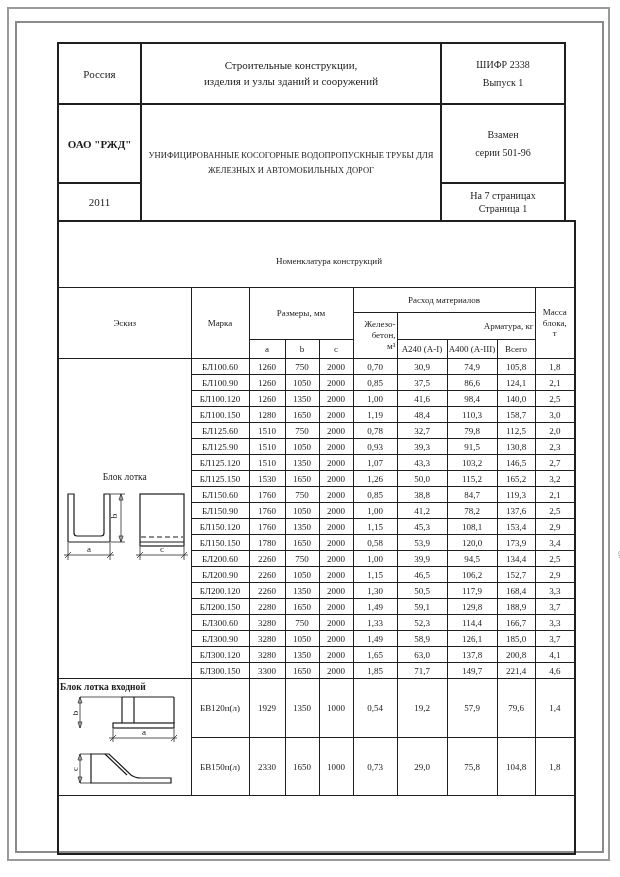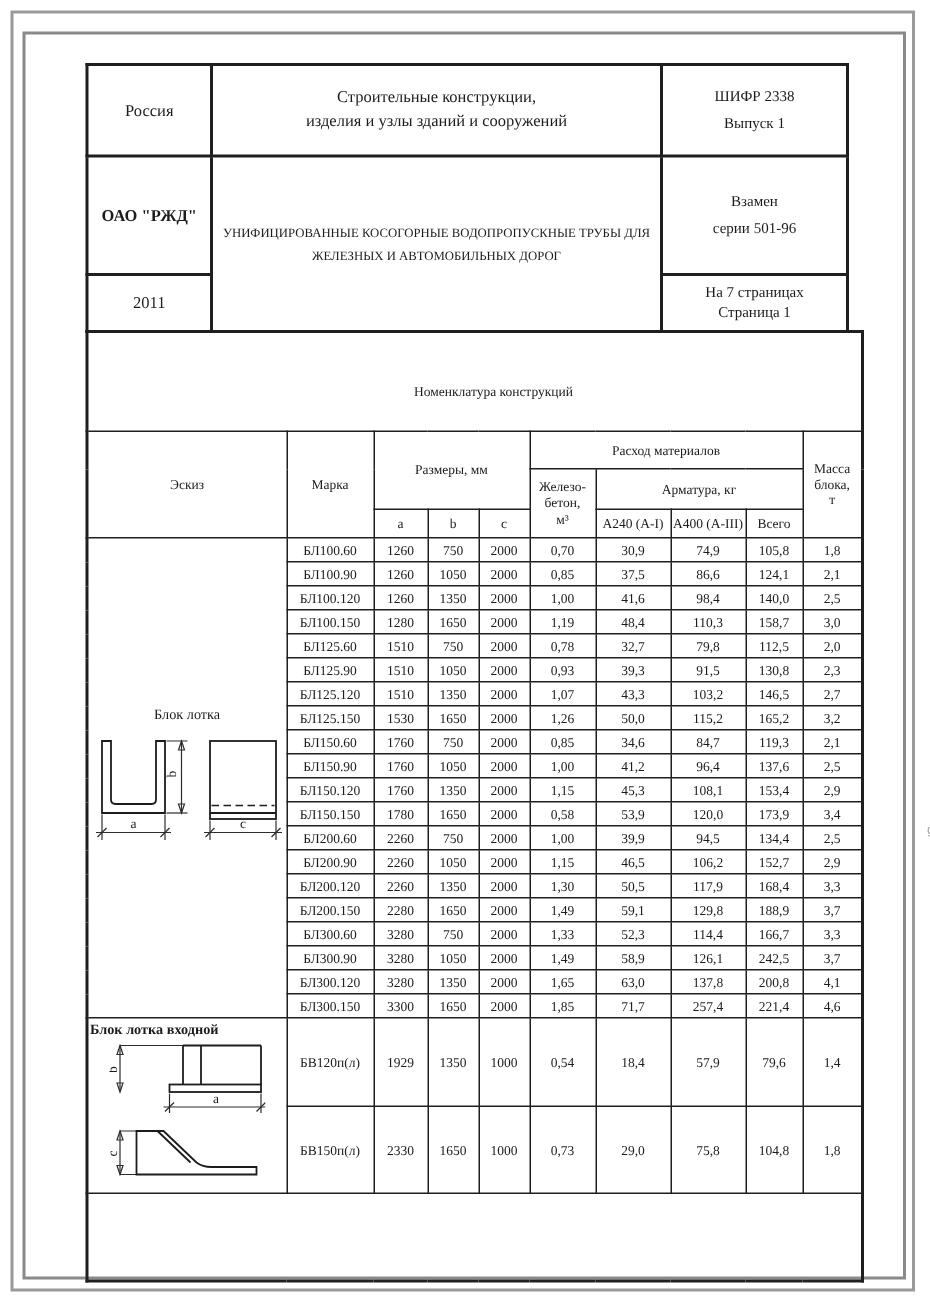--- a/index.html
+++ b/index.html
@@ -18,21 +18,21 @@
   .bold{font-weight:bold;}
   .two-line span{display:block;line-height:1.8;font-size:10px;}
   .two-line.tight span{line-height:1.35;}
   .series-title span{display:block;font-size:11px;font-weight:normal;line-height:1.45;}
   .doc-title{font-size:8.5px;line-height:1.7;padding:0 14px;}
   
   .main-table{margin-top:-2px;border:2px solid #1f1f1f;}
   .main-table td{border:1px solid #1f1f1f;text-align:center;vertical-align:middle;font-size:9px;}
   .title-cell{height:50px;font-size:10.5px;vertical-align:middle;padding-top:14px !important;padding-left:26px;}
   .hr1 td{height:22px;margin-top:13px;}
-  .hr2 td{height:24px;}
+  .hr2 td{height:24px;text-align:right;}
   .hr3 td{height:16px;}
   .hdr{font-size:9.5px;line-height:1.15;}
   .hdr .ln{display:block;line-height:1.2;}
   tbody tr{height:16px;}
   .c-mark,.c-num{font-size:9px;white-space:nowrap;}
   .eskiz-cell{vertical-align:top !important;margin-top:24px;}
   .eskiz-label{font-size:9.5px;text-align:center;margin:112px 0 8px 0;}
   .eskiz-label2{font-size:9.5px;font-weight:bold;text-align:left;margin:2px 0 2px 0;}
   .h59{height:59px;}
   .h58{height:58px;}
@@ -253,33 +253,33 @@
           <td class="c-num">115,2</td>
           <td class="c-num">165,2</td>
           <td class="c-num">3,2</td>
         </tr>
         <tr>
           <td class="c-mark">БЛ150.60</td>
           <td class="c-num">1760</td>
           <td class="c-num">750</td>
           <td class="c-num">2000</td>
           <td class="c-num">0,85</td>
-          <td class="c-num">34,6</td>
+          <td class="c-num">38,8</td>
           <td class="c-num">84,7</td>
           <td class="c-num">119,3</td>
           <td class="c-num">2,1</td>
         </tr>
         <tr>
           <td class="c-mark">БЛ150.90</td>
           <td class="c-num">1760</td>
           <td class="c-num">1050</td>
           <td class="c-num">2000</td>
           <td class="c-num">1,00</td>
           <td class="c-num">41,2</td>
-          <td class="c-num">96,4</td>
+          <td class="c-num">78,2</td>
           <td class="c-num">137,6</td>
           <td class="c-num">2,5</td>
         </tr>
         <tr>
           <td class="c-mark">БЛ150.120</td>
           <td class="c-num">1760</td>
           <td class="c-num">1350</td>
           <td class="c-num">2000</td>
           <td class="c-num">1,15</td>
           <td class="c-num">45,3</td>
@@ -354,42 +354,42 @@
           <td class="c-num">3,3</td>
         </tr>
         <tr>
           <td class="c-mark">БЛ300.90</td>
           <td class="c-num">3280</td>
           <td class="c-num">1050</td>
           <td class="c-num">2000</td>
           <td class="c-num">1,49</td>
           <td class="c-num">58,9</td>
           <td class="c-num">126,1</td>
-          <td class="c-num">242,5</td>
+          <td class="c-num">185,0</td>
           <td class="c-num">3,7</td>
         </tr>
         <tr>
           <td class="c-mark">БЛ300.120</td>
           <td class="c-num">3280</td>
           <td class="c-num">1350</td>
           <td class="c-num">2000</td>
           <td class="c-num">1,65</td>
           <td class="c-num">63,0</td>
           <td class="c-num">137,8</td>
           <td class="c-num">200,8</td>
           <td class="c-num">4,1</td>
         </tr>
         <tr>
           <td class="c-mark">БЛ300.150</td>
           <td class="c-num">3300</td>
           <td class="c-num">1650</td>
           <td class="c-num">2000</td>
           <td class="c-num">1,85</td>
           <td class="c-num">71,7</td>
-          <td class="c-num">257,4</td>
+          <td class="c-num">149,7</td>
           <td class="c-num">221,4</td>
           <td class="c-num">4,6</td>
         </tr>
       </tbody>
     <tbody id="rows2">
         <tr class="h59">
           <td class="eskiz-cell" rowspan="2">
     <div class="eskiz-label2">Блок лотка входной</div>
     <svg width="104" height="52" viewBox="0 0 104 52">
 
@@ -423,21 +423,21 @@
 
       <path class="sk" d="M18,5 L36,5 L58,26 Q62,29 68,29 L98,29 L98,34 L18,34 Z"></path>
       <line class="sk" x1="32" y1="5" x2="54" y2="26"></line>
     </svg>
   </td>
           <td class="c-mark">БВ120п(л)</td>
           <td class="c-num">1929</td>
           <td class="c-num">1350</td>
           <td class="c-num">1000</td>
           <td class="c-num">0,54</td>
-          <td class="c-num">18,4</td>
+          <td class="c-num">19,2</td>
           <td class="c-num">57,9</td>
           <td class="c-num">79,6</td>
           <td class="c-num">1,4</td>
         </tr>
         <tr class="h58">
           <td class="c-mark">БВ150п(л)</td>
           <td class="c-num">2330</td>
           <td class="c-num">1650</td>
           <td class="c-num">1000</td>
           <td class="c-num">0,73</td>

